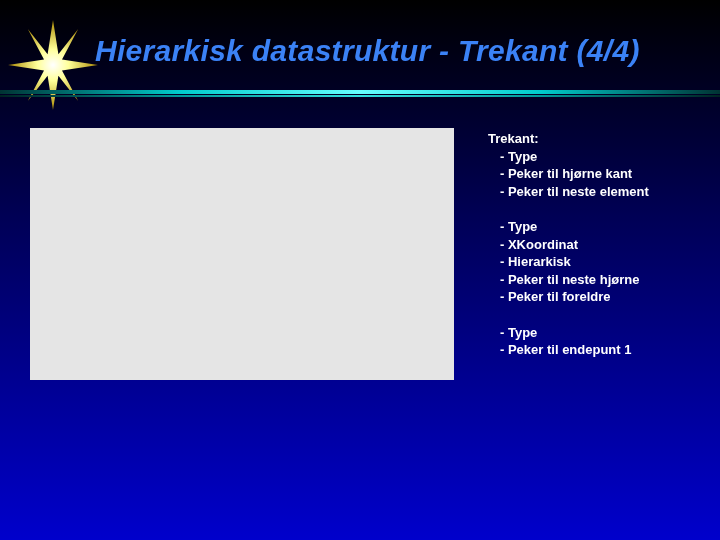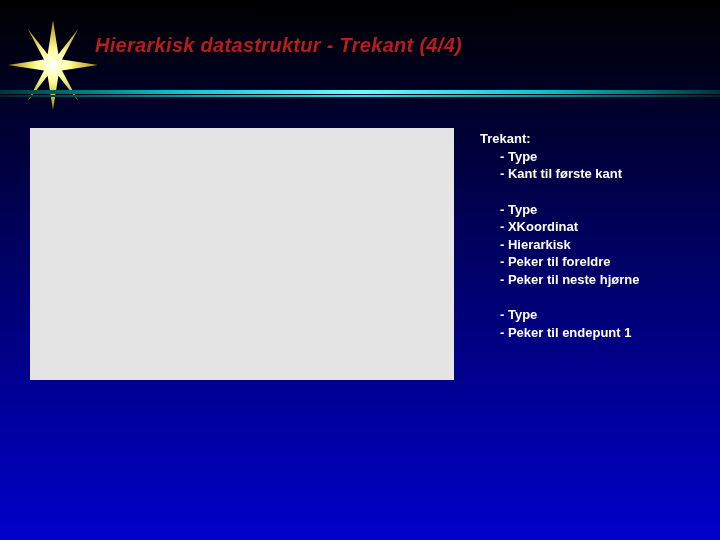--- a/index.html
+++ b/index.html
@@ -20,22 +20,22 @@
     position: absolute;
     left: 8px;
     top: -2px;
     width: 90px;
     height: 90px;
   }
   .title {
     position: absolute;
     left: 95px;
     top: 12px;
-    color: #b91c1c;
-    font-size: 20px;
+    color: #3b82f6;
+    font-size: 30px;
     font-weight: bold;
     font-style: italic;
     letter-spacing: 0.3px;
   }
   .rule {
     position: absolute;
     top: 90px;
     left: 0;
     width: 720px;
     height: 8px;
@@ -55,21 +55,21 @@
   .content {
     position: absolute;
     left: 480px;
     top: 130px;
     color: #ffffff;
     font-size: 13px;
     line-height: 1.35;
     font-weight: bold;
   }
   .content .group { margin-bottom: 18px; }
-  .content .label { margin-bottom: 0; }
+  .content .label { margin-bottom: 0; margin-left: 8px; }
   .content .item { padding-left: 20px; white-space: nowrap; }
 </style>
 </head>
 <body>
 
 <div class="header">
   <div class="star">
     <svg viewBox="0 0 100 100" width="90" height="90">
       <defs>
         <radialGradient id="g" cx="50%" cy="50%" r="50%">
@@ -89,26 +89,27 @@
   <div class="line1"></div>
   <div class="line2"></div>
 </div>
 
 <div class="image-box"></div>
 
 <div class="content">
   <div class="group">
     <div class="label">Trekant:</div>
     <div class="item">- Type</div>
-    <div class="item">- Kant til første kant</div>
+    <div class="item">- Peker til hjørne kant</div>
+    <div class="item">- Peker til neste element</div>
   </div>
   <div class="group">
     <div class="item">- Type</div>
     <div class="item">- XKoordinat</div>
     <div class="item">- Hierarkisk</div>
+    <div class="item">- Peker til neste hjørne</div>
     <div class="item">- Peker til foreldre</div>
-    <div class="item">- Peker til neste hjørne</div>
   </div>
   <div class="group">
     <div class="item">- Type</div>
     <div class="item">- Peker til endepunt 1</div>
   </div>
 </div>
 
 </body></html>

